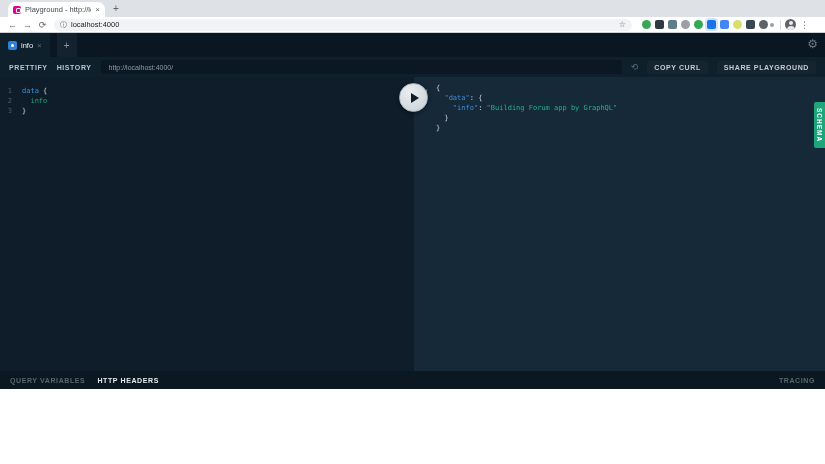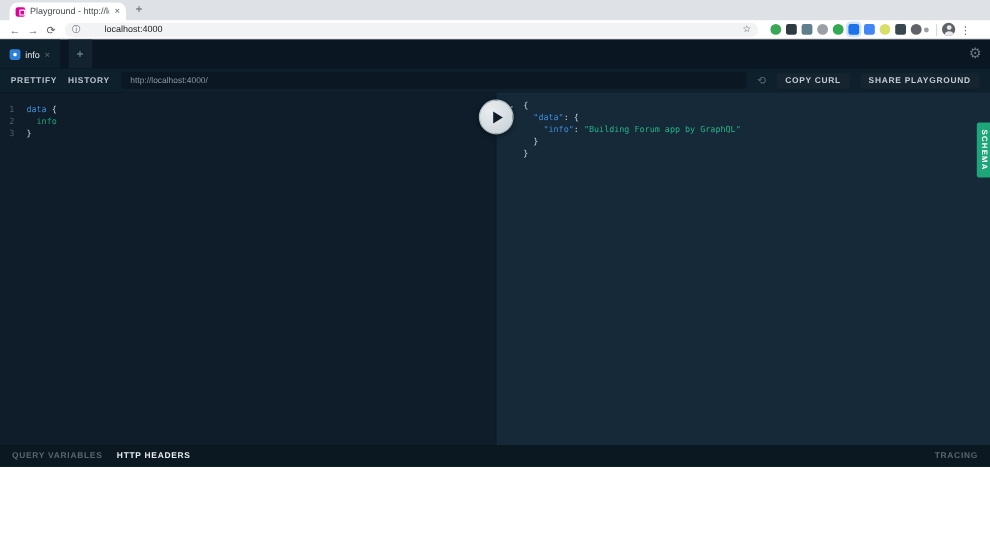--- a/index.html
+++ b/index.html
@@ -16,21 +16,21 @@
   .chrome-tab-title { font-size:7.5px; color:#45494d; white-space:nowrap; overflow:hidden; flex:1; }
   .tab-close { font-size:8px; color:#5f6368; line-height:8px; }
   .newtab-btn { font-size:10px; color:#5f6368; margin:0 0 2px 8px; line-height:12px; }
 
   .toolbar { height:16px; background:#fff; display:flex; align-items:center; padding:0 5px;
       border-bottom:1px solid #cdd1d5; }
   .nav-ic { font-size:9px; color:#5f6368; width:15px; text-align:center; }
   .omnibox { flex:1; max-width:578px; height:12px; background:#f1f3f4; border-radius:7px;
       display:flex; align-items:center; padding:0 6px; gap:4px; margin:0 4px; }
   .info-ic { font-size:7px; color:#5f6368; }
-  .omni-url { font-size:7.5px; color:#202124; flex:1;margin-left:16px; }
+  .omni-url { font-size:7.5px; color:#202124; flex:1; }
   .star-ic { font-size:8px; color:#5f6368; }
   .ext-row { display:flex; align-items:center; gap:4px; margin-left:6px; }
   .ext-ic { width:9px; height:9px; border-radius:50%; position:relative; }
   .ext-ic.sq { border-radius:2px; }
   .ext-ic.hl { box-shadow:0 0 0 2px #d2e3fc; border-radius:2px; }
   .ext-dot { width:4px; height:4px; border-radius:50%; background:#9aa0a6; margin:0 2px; }
   .chrome-divider { width:1px; height:10px; background:#dadce0; margin:0 4px; }
   .avatar { width:11px; height:11px; border-radius:50%; background:#5f6368; position:relative; overflow:hidden; }
   .avatar::before { content:""; position:absolute; left:3.5px; top:2px; width:4px; height:4px;
       border-radius:50%; background:#e8eaed; }

